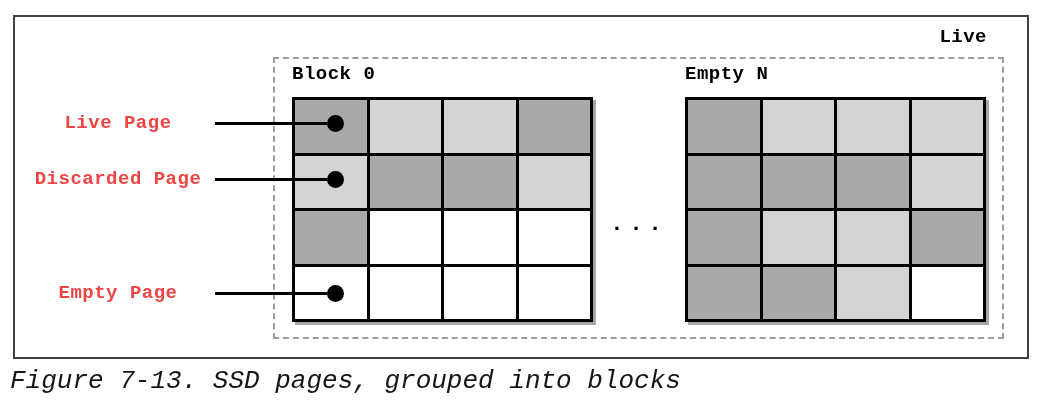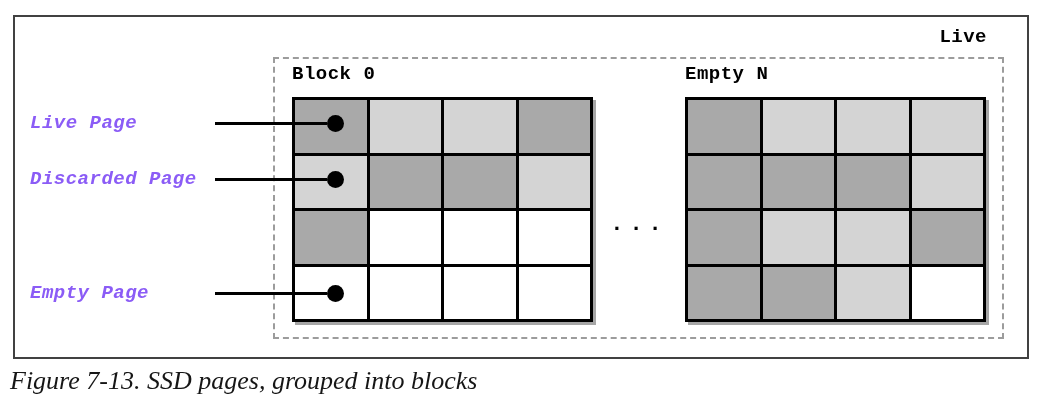--- a/index.html
+++ b/index.html
@@ -76,45 +76,44 @@
   .legend-item {
     position: absolute;
     left: 30px;
     width: 306px;
     height: 24px;
     display: flex;
     align-items: center;
   }
   .legend-label {
     flex: 0 0 176px;
-    text-align: left;
+    text-align: center;
     font-size: 19px;
     font-weight: 700;
-    color: #8b5cf6;
+    color: #ef4444;
     letter-spacing: 0.5px;
     white-space: nowrap;
-    font-style: italic;
   }
   .legend-line {
     flex: 1 1 auto;
     height: 3px;
     background: #000000;
     margin-left: 9px;
   }
   .legend-dot {
     flex: 0 0 17px;
     width: 17px; height: 17px;
     border-radius: 50%;
     background: #000000;
     margin-right: -8px;
   }
   .caption {
     position: absolute;
     left: 10px; top: 366px;
-    font-family: Liberation Serif, serif;
+    font-family: Liberation Mono, monospace;
     font-style: italic;
     font-size: 26px;
     color: #161616;
     white-space: nowrap;
   }
 </style>
 </head>
 <body>
 
 <div class="canvas">

